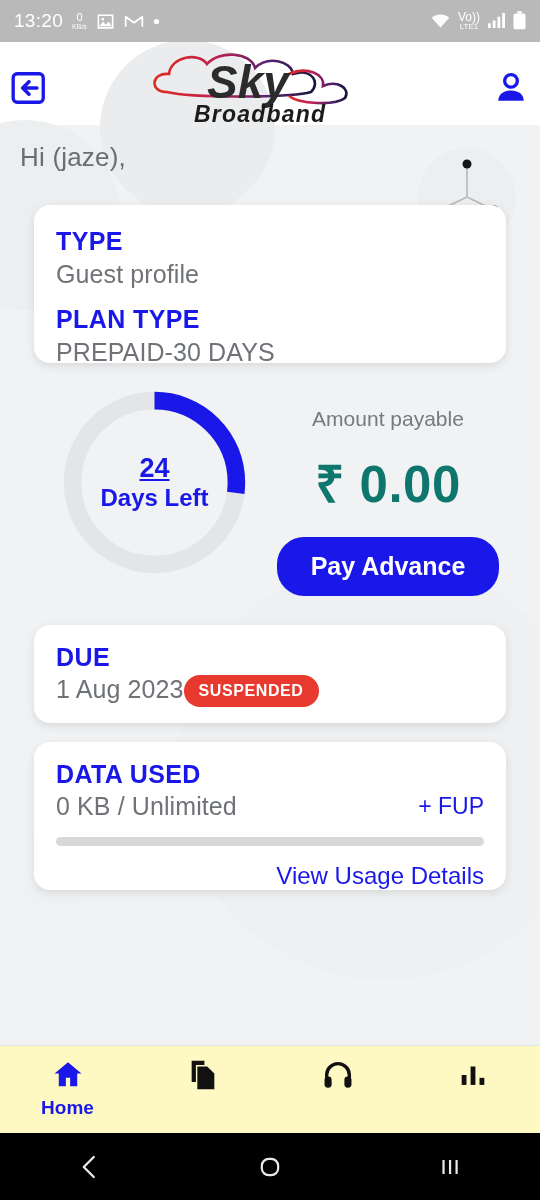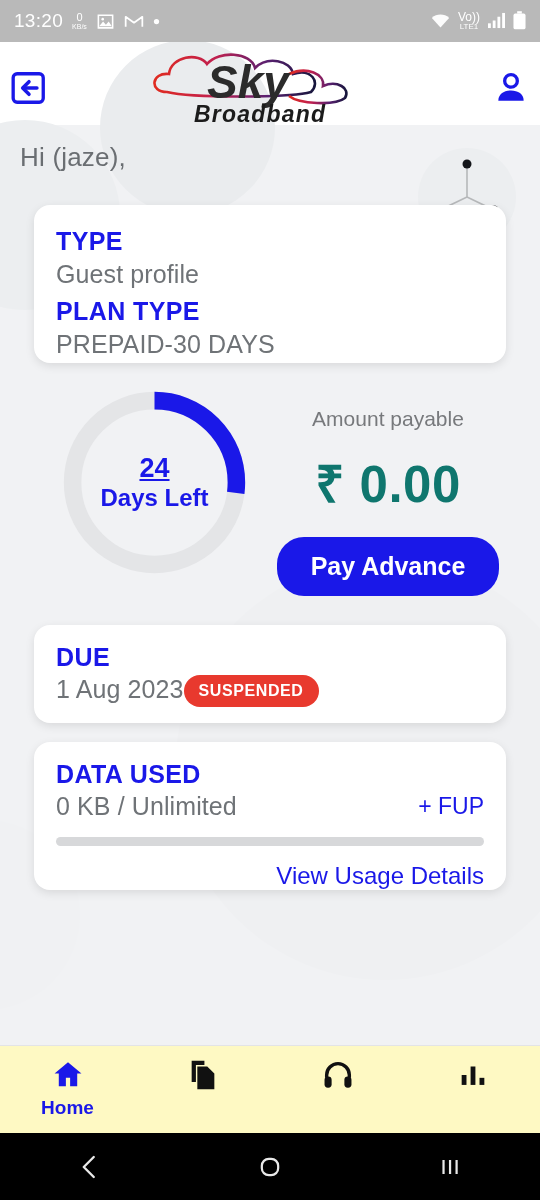--- a/index.html
+++ b/index.html
@@ -57,21 +57,21 @@
     position:absolute; background:#ffffff; border-radius:16px;
     box-shadow:0 3px 10px rgba(0,0,0,.10); z-index:10;
   }
   .lbl-blue {
     color:#1a18e8; font-weight:bold; font-size:25px; letter-spacing:.4px;
   }
   .val-gray { color:#6f7377; font-size:25px; letter-spacing:.1px; }
 
   #plan-card { left:34px; top:205px; width:472px; height:158px; padding:22px 0 0 22px; }
   #plan-card .val-gray { margin-top:4px; }
-  #plan-card .lbl-blue.second { margin-top:8px; }
+  #plan-card .lbl-blue.second { margin-top:16px; }
 
   
   #gauge-row { position:absolute; left:0; top:385px; width:540px; height:215px; z-index:10; }
   #gauge { position:absolute; left:57px; top:0; width:195px; height:195px; }
   #gauge-text {
     position:absolute; left:57px; top:0; width:195px; height:195px;
     display:flex; flex-direction:column; align-items:center; justify-content:center;
     color:#1a18e8; font-weight:bold; line-height:1.15; pointer-events:none;
   }
   #gauge-days { font-size:27px;text-decoration:underline; }

